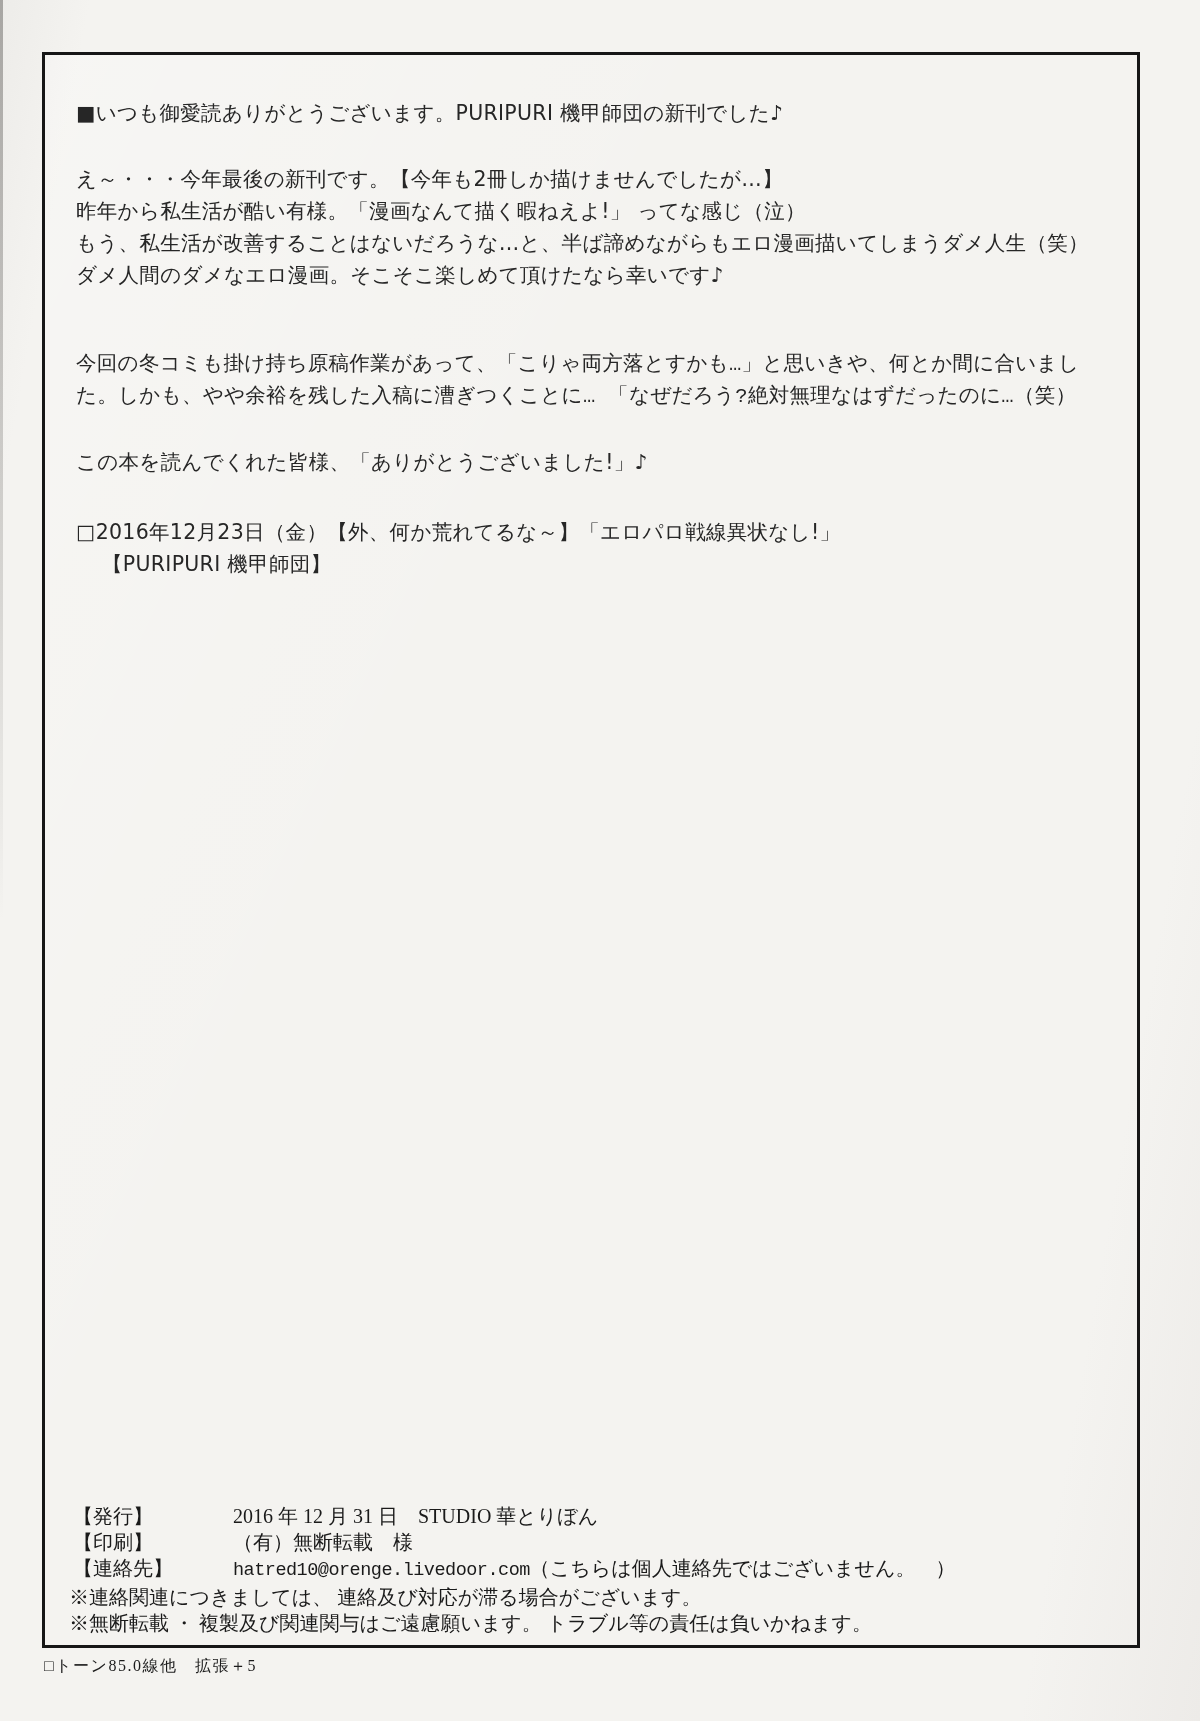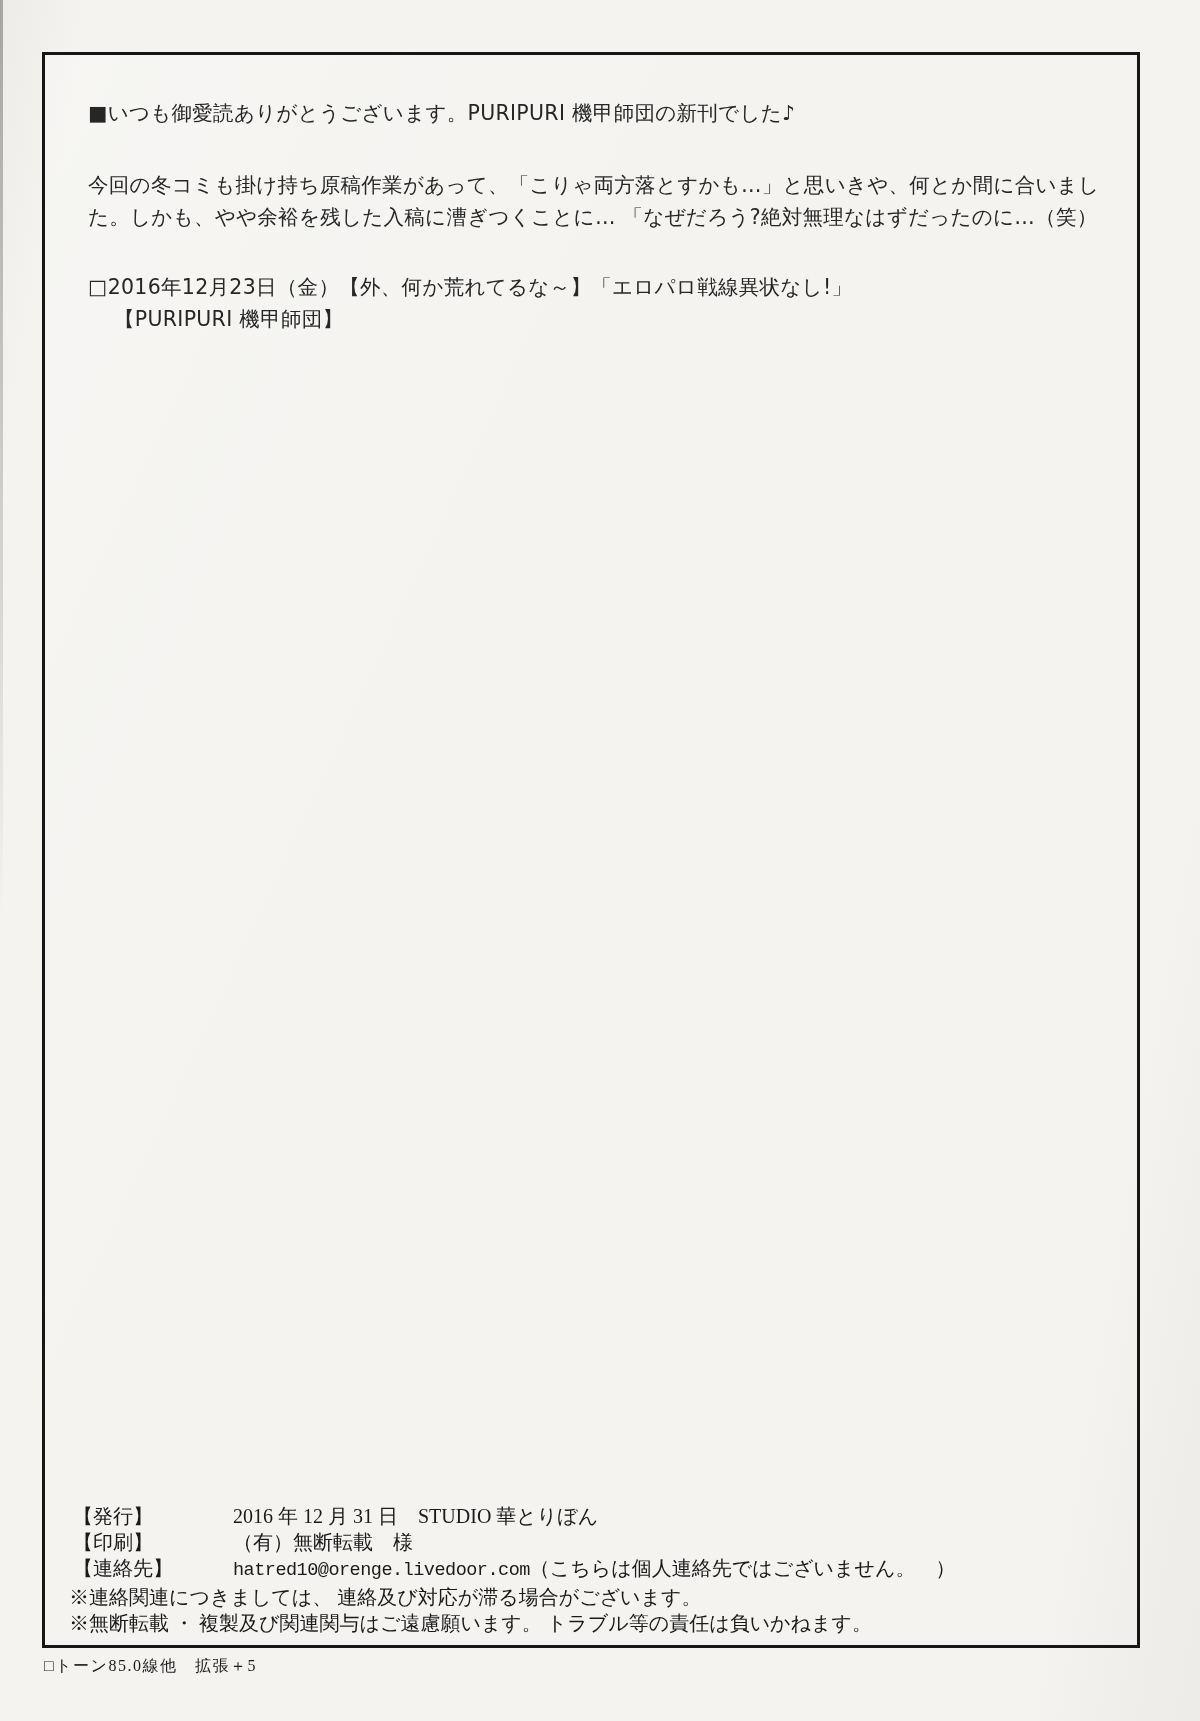--- a/index.html
+++ b/index.html
@@ -19,29 +19,29 @@
     background: linear-gradient(180deg, rgba(110,108,105,.55), rgba(140,138,135,.28) 65%, rgba(140,138,135,0));
   }
   .frame {
     position: absolute; left: 42px; top: 52px;
     width: 1098px; height: 1596px;
     border: 3px solid #161616;
     box-sizing: border-box;
     background: linear-gradient(115deg, rgba(255,255,255,.25), rgba(0,0,0,0) 40%);
   }
   .afterword {
-    position: absolute; left: 43px; top: 42px; right: 30px;
+    position: absolute; left: 31px; top: 42px; right: 30px;
     font-size: 20.5px; line-height: 32px;
     color: #262626;
     letter-spacing: 0.3px;
   }
   .hw-line { min-height: 32px; white-space: nowrap; }
   .hw-line.indent { padding-left: 26px; }
   .para.mt34 { margin-top: 34px; }
-  .para.mt48 { margin-top: 40px; }
+  .para.mt48 { margin-top: 58px; font-family: Liberation Mono, monospace; }
   .para.mt33 { margin-top: 33px; }
   .para.mt38 { margin-top: 38px; }
   .colophon {
     position: absolute; left: 28px; top: 1448px;
     font-family: "Liberation Serif", serif;
     font-size: 20px; line-height: 26px;
     color: #1a1a1a;
     white-space: nowrap;
   }
   .col-row { display: flex; }
@@ -67,28 +67,35 @@
   <div class="scan-edge"></div>
 
   <div class="frame">
 
     <div class="afterword">
 
       <div class="para">
         <div class="hw-line">■いつも御愛読ありがとうございます。PURIPURI 機甲師団の新刊でした♪</div>
       </div>
 
+      <div class="para mt34">
+        <div class="hw-line">え～・・・今年最後の新刊です。【今年も2冊しか描けませんでしたが…】</div>
+        <div class="hw-line">昨年から私生活が酷い有様。「漫画なんて描く暇ねえよ!」 ってな感じ（泣）</div>
+        <div class="hw-line">もう、私生活が改善することはないだろうな…と、半ば諦めながらもエロ漫画描いてしまうダメ人生（笑）</div>
+        <div class="hw-line">ダメ人間のダメなエロ漫画。そこそこ楽しめて頂けたなら幸いです♪</div>
+      </div>
 
       <div class="para mt48">
         <div class="hw-line">今回の冬コミも掛け持ち原稿作業があって、「こりゃ両方落とすかも…」と思いきや、何とか間に合いまし</div>
         <div class="hw-line">た。しかも、やや余裕を残した入稿に漕ぎつくことに… 「なぜだろう?絶対無理なはずだったのに…（笑）</div>
       </div>
 
 
       <div class="para mt33">
+        <div class="hw-line">この本を読んでくれた皆様、「ありがとうございました!」♪</div>
       </div>
 
       <div class="para mt38">
         <div class="hw-line">□2016年12月23日（金）【外、何か荒れてるな～】「エロパロ戦線異状なし!」</div>
         <div class="hw-line indent">【PURIPURI 機甲師団】</div>
       </div>
 
     </div>
 
     <div class="colophon">

